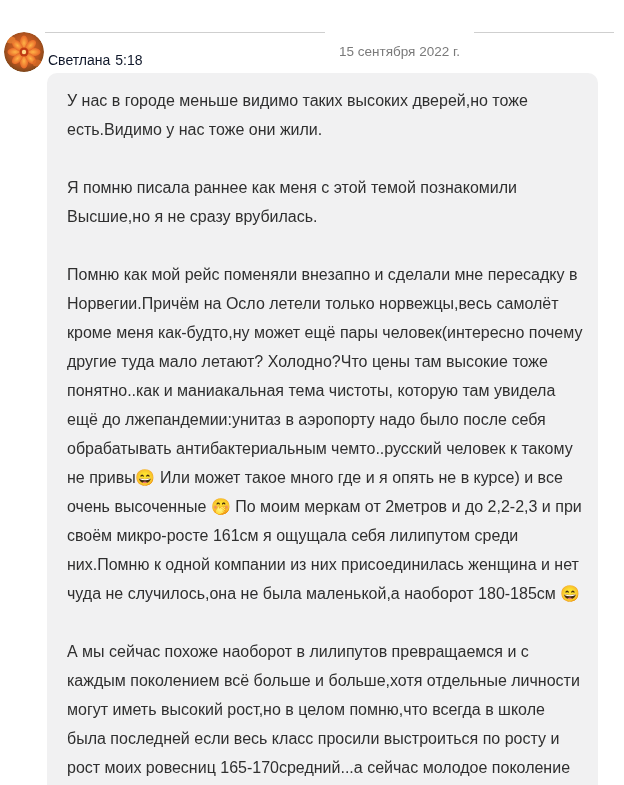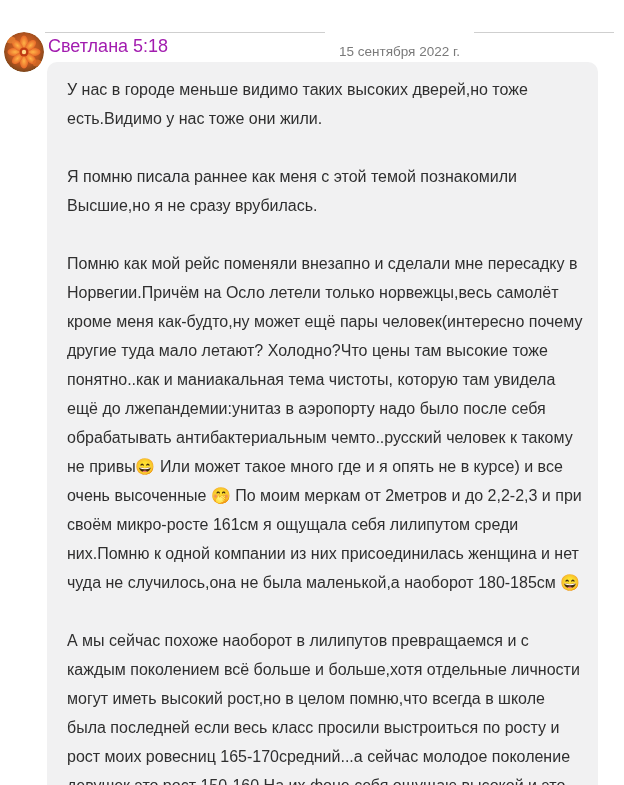--- a/index.html
+++ b/index.html
@@ -15,21 +15,21 @@
   .divider-line.right { flex:1 1 0; margin-left:14px; }
   .date-text { color:#7a7a7a; font-size:13.5px; white-space:nowrap;margin-top:38px; }
 
   
   .message-row { position:absolute; top:32px; left:4px; display:flex; align-items:flex-start; }
   .avatar { width:40px; height:40px; border-radius:50%; overflow:hidden; flex:0 0 40px;
             cursor:pointer; }
   .avatar svg { display:block; width:40px; height:40px; }
 
   .msg-col { margin-left:3px; }
-  .meta-line { margin-top:4px; margin-left:1px; font-size:18px; color:#a21caf; }
+  .meta-line { margin-top:20px; margin-left:1px; font-size:14px; color:#0f172a; }
   .meta-line .sender { margin-right:5px; }
 
   .bubble { margin-top:5px; width:551px; background:#f1f1f2; border-radius:10px;
             padding:13px 12px 20px 20px; }
   .bubble-text { font-size:16px; line-height:29px; color:#2f2f2f; white-space:pre-wrap;
                  word-wrap:break-word; }
 </style>
 </head>
 <body>
 

